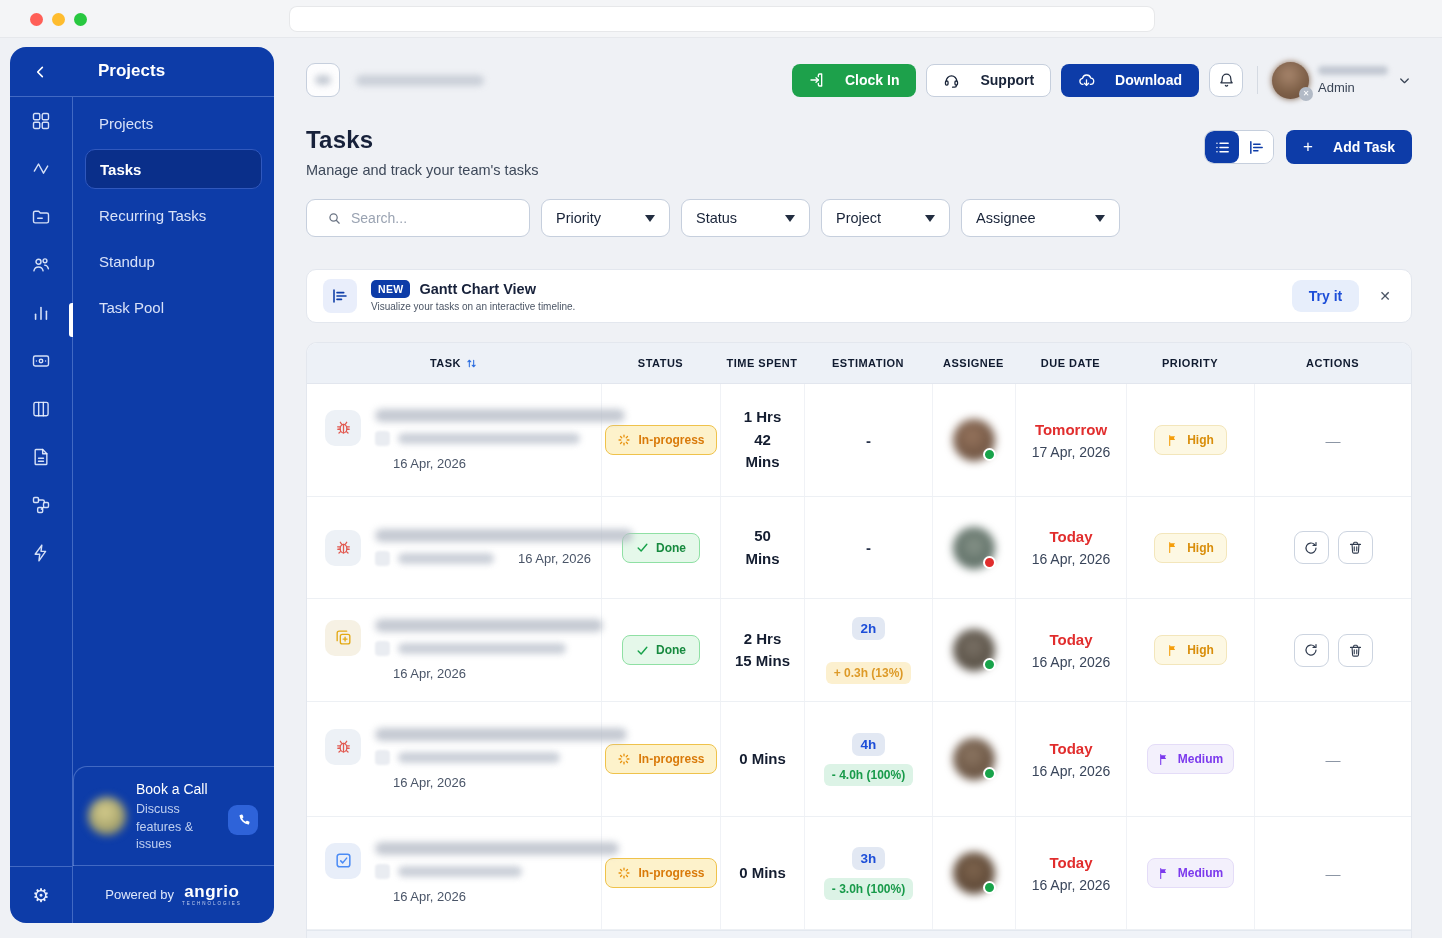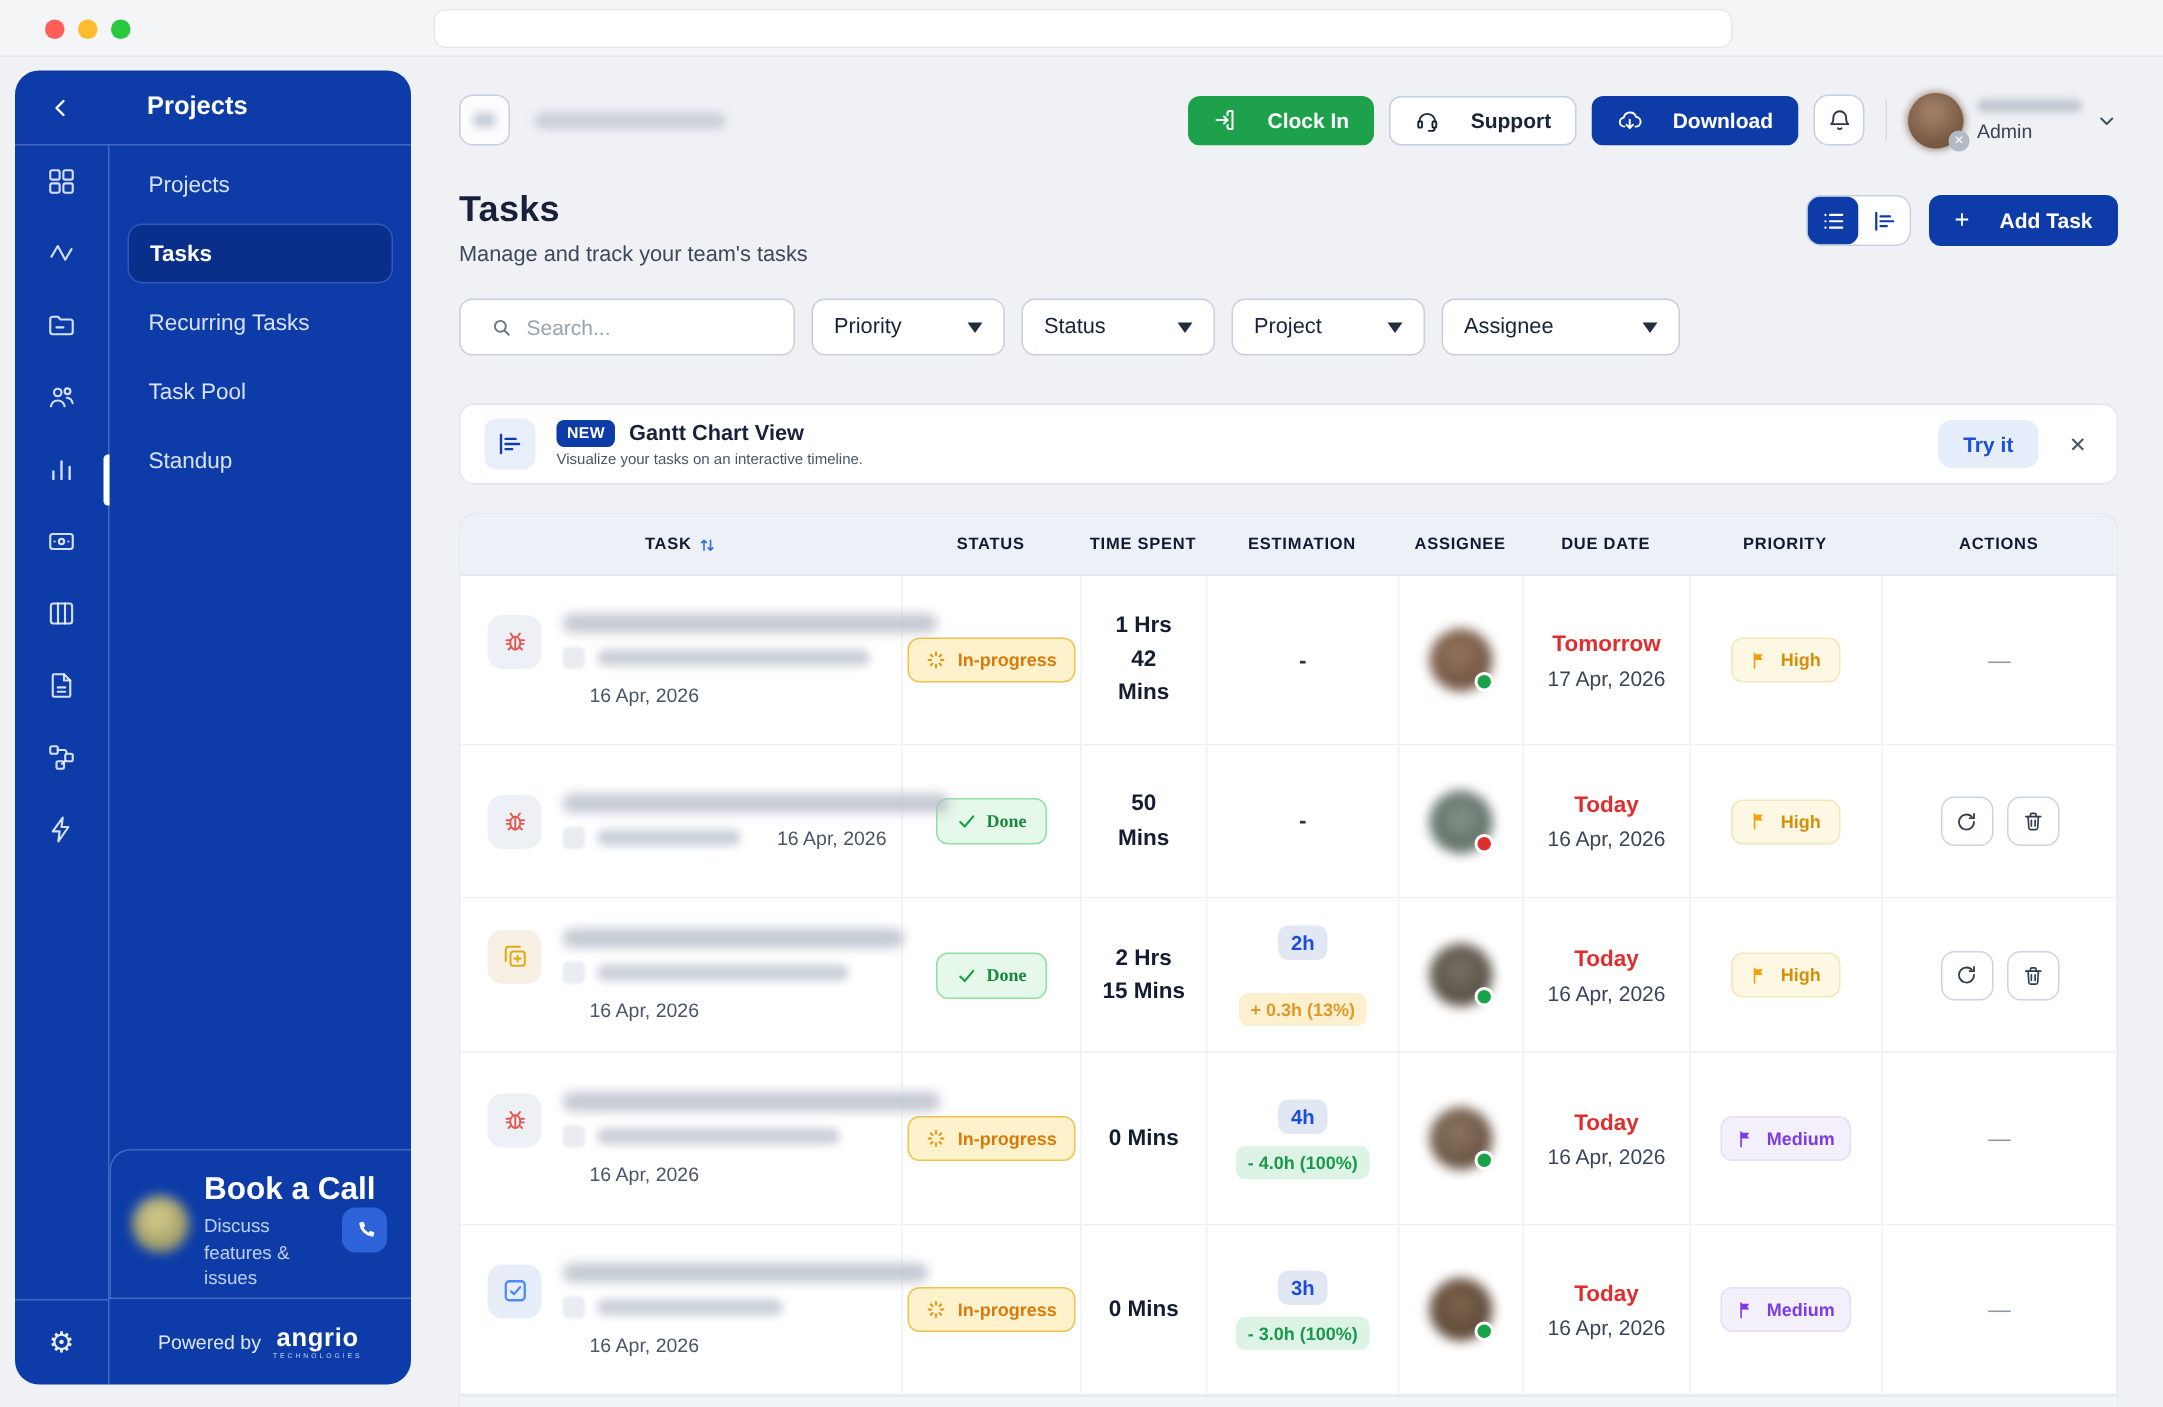--- a/index.html
+++ b/index.html
@@ -26,21 +26,21 @@
   .rail-item { height:48px; display:flex; align-items:center; justify-content:center; color:rgba(235,242,255,.9); cursor:pointer; position:relative; }
   .rail-item:first-child { margin-top:28px; }
   .rail-indicator { position:absolute; right:-1px; top:206px; width:4px; height:34px; background:#ffffff; border-radius:3px 0 0 3px; }
   .rail-foot { position:absolute; left:0; bottom:0; width:63px; height:57px; border-top:1px solid rgba(150,178,240,.38); border-right:1px solid rgba(150,178,240,.38); display:flex; align-items:center; justify-content:center; color:#eaf0ff; font-size:19px; cursor:pointer; }
   .nav { position:absolute; left:63px; right:0; top:50px; }
   .nav-item { margin:6px 12px; height:40px; display:flex; align-items:center; padding-left:14px; font-size:15px; color:rgba(233,240,255,.92); border-radius:10px; cursor:pointer; }
   .nav-item.active { background:#0a2f8a; border:1px solid #30five; border:1px solid #3058bd; font-weight:700; color:#ffffff; }
   .book-call { position:absolute; left:63px; right:0; bottom:57px; height:100px; border:1px solid rgba(150,178,240,.38); border-right:0; border-bottom:0; border-radius:14px 0 0 0; }
   .bc-avatar { position:absolute; left:14px; top:30px; width:38px; height:38px; border-radius:50%; background:radial-gradient(circle at 45% 40%, #d8cf8e, #a3a06b 60%, #8e8c60); filter:blur(4px); }
   .bc-text { position:absolute; left:62px; top:14px; }
-  .bc-title { font-size:21px; font-weight:700; color:#ffffff; }
+  .bc-title { font-size:14px; font-weight:400; color:#ffffff; }
   .bc-desc { margin-top:4px; font-size:12.5px; line-height:1.4; color:rgba(221,231,252,.85); width:86px; }
   .bc-phone { position:absolute; right:16px; top:38px; width:30px; height:30px; border-radius:9px; background:#2e63d9; display:flex; align-items:center; justify-content:center; cursor:pointer; }
   .powered { position:absolute; left:63px; right:0; bottom:0; height:58px; border-top:1px solid rgba(150,178,240,.38); display:flex; align-items:center; justify-content:center; gap:8px; color:rgba(233,240,255,.95); font-size:13px; }
   .brand { display:flex; flex-direction:column; align-items:center; line-height:1; }
   .brand-name { font-size:17px; font-weight:800; letter-spacing:.5px; color:#fff; }
   .brand-sub { font-size:4.5px; letter-spacing:2px; color:rgba(233,240,255,.8); margin-top:2px; }
 
   
   .main { position:absolute; left:274px; top:0; right:0; bottom:0; padding:22px 30px 0 32px; }
 
@@ -110,21 +110,21 @@
   .task-lines { display:flex; flex-direction:column; gap:9px; }
   .t-title-blur { height:13px; background:#b6bcc7; border-radius:7px; filter:blur(3.5px); opacity:.8; }
   .t-sub-row { display:flex; align-items:center; gap:8px; }
   .t-sub-sq { width:15px; height:15px; border-radius:4px; background:#e9ecf1; filter:blur(1px); }
   .t-sub-blur { height:11px; background:#c2c8d2; border-radius:6px; filter:blur(3px); opacity:.85; }
   .task-date { margin-left:68px; margin-top:10px; font-size:13px; color:#4a5568; font-weight:500; }
   .inline-date { font-size:13px; color:#4a5568; font-weight:500; margin-left:16px; white-space:nowrap; }
 
   .badge { display:inline-flex; align-items:center; gap:7px; border-radius:8px; font-weight:600; }
   .st-inprogress { background:#fdf2cb; border:1px solid #efc24b; color:#d97a0a; font-size:12px; padding:7px 11px; }
-  .st-done { background:#e5f8ea; border:1px solid #8fe0a4; color:#178a3f; font-size:12px; padding:7px 13px;font-family:Liberation Serif, serif; }
+  .st-done { background:#e5f8ea; border:1px solid #8fe0a4; color:#178a3f; font-size:12px; padding:7px 13px; }
 
   .time-val { font-size:15px; font-weight:600; color:#141d30; text-align:center; white-space:pre-line; line-height:1.5; }
   .est-dash { font-size:15px; color:#28324a; font-weight:600; }
   .est-col { display:flex; flex-direction:column; align-items:center; gap:8px; }
   .est-hours { background:#e2e8f3; color:#1d4ed8; font-weight:700; font-size:13.5px; padding:4px 9px; border-radius:7px; }
   .est-delta { font-size:12px; font-weight:600; padding:4px 8px; border-radius:6px; }
   .est-over { background:#fcf0cf; color:#dd9a28;margin-top:14px; }
   .est-under { background:#dcf3e6; color:#189a4a; }
 
   .assignee { position:relative; width:42px; height:42px; }
@@ -278,24 +278,24 @@
         <div class="nav-item">
             <span>Projects</span>
           </div>
         <div class="nav-item active">
             <span>Tasks</span>
           </div>
         <div class="nav-item">
             <span>Recurring Tasks</span>
           </div>
         <div class="nav-item">
+            <span>Standup</span>
+          </div>
+        <div class="nav-item">
             <span>Task Pool</span>
-          </div>
-        <div class="nav-item">
-            <span>Standup</span>
           </div>
       </nav>
 
       <div class="book-call">
         <div class="bc-avatar"></div>
         <div class="bc-text">
           <div class="bc-title">Book a Call</div>
           <div class="bc-desc">Discuss features &amp; issues</div>
         </div>
         <div class="bc-phone">

